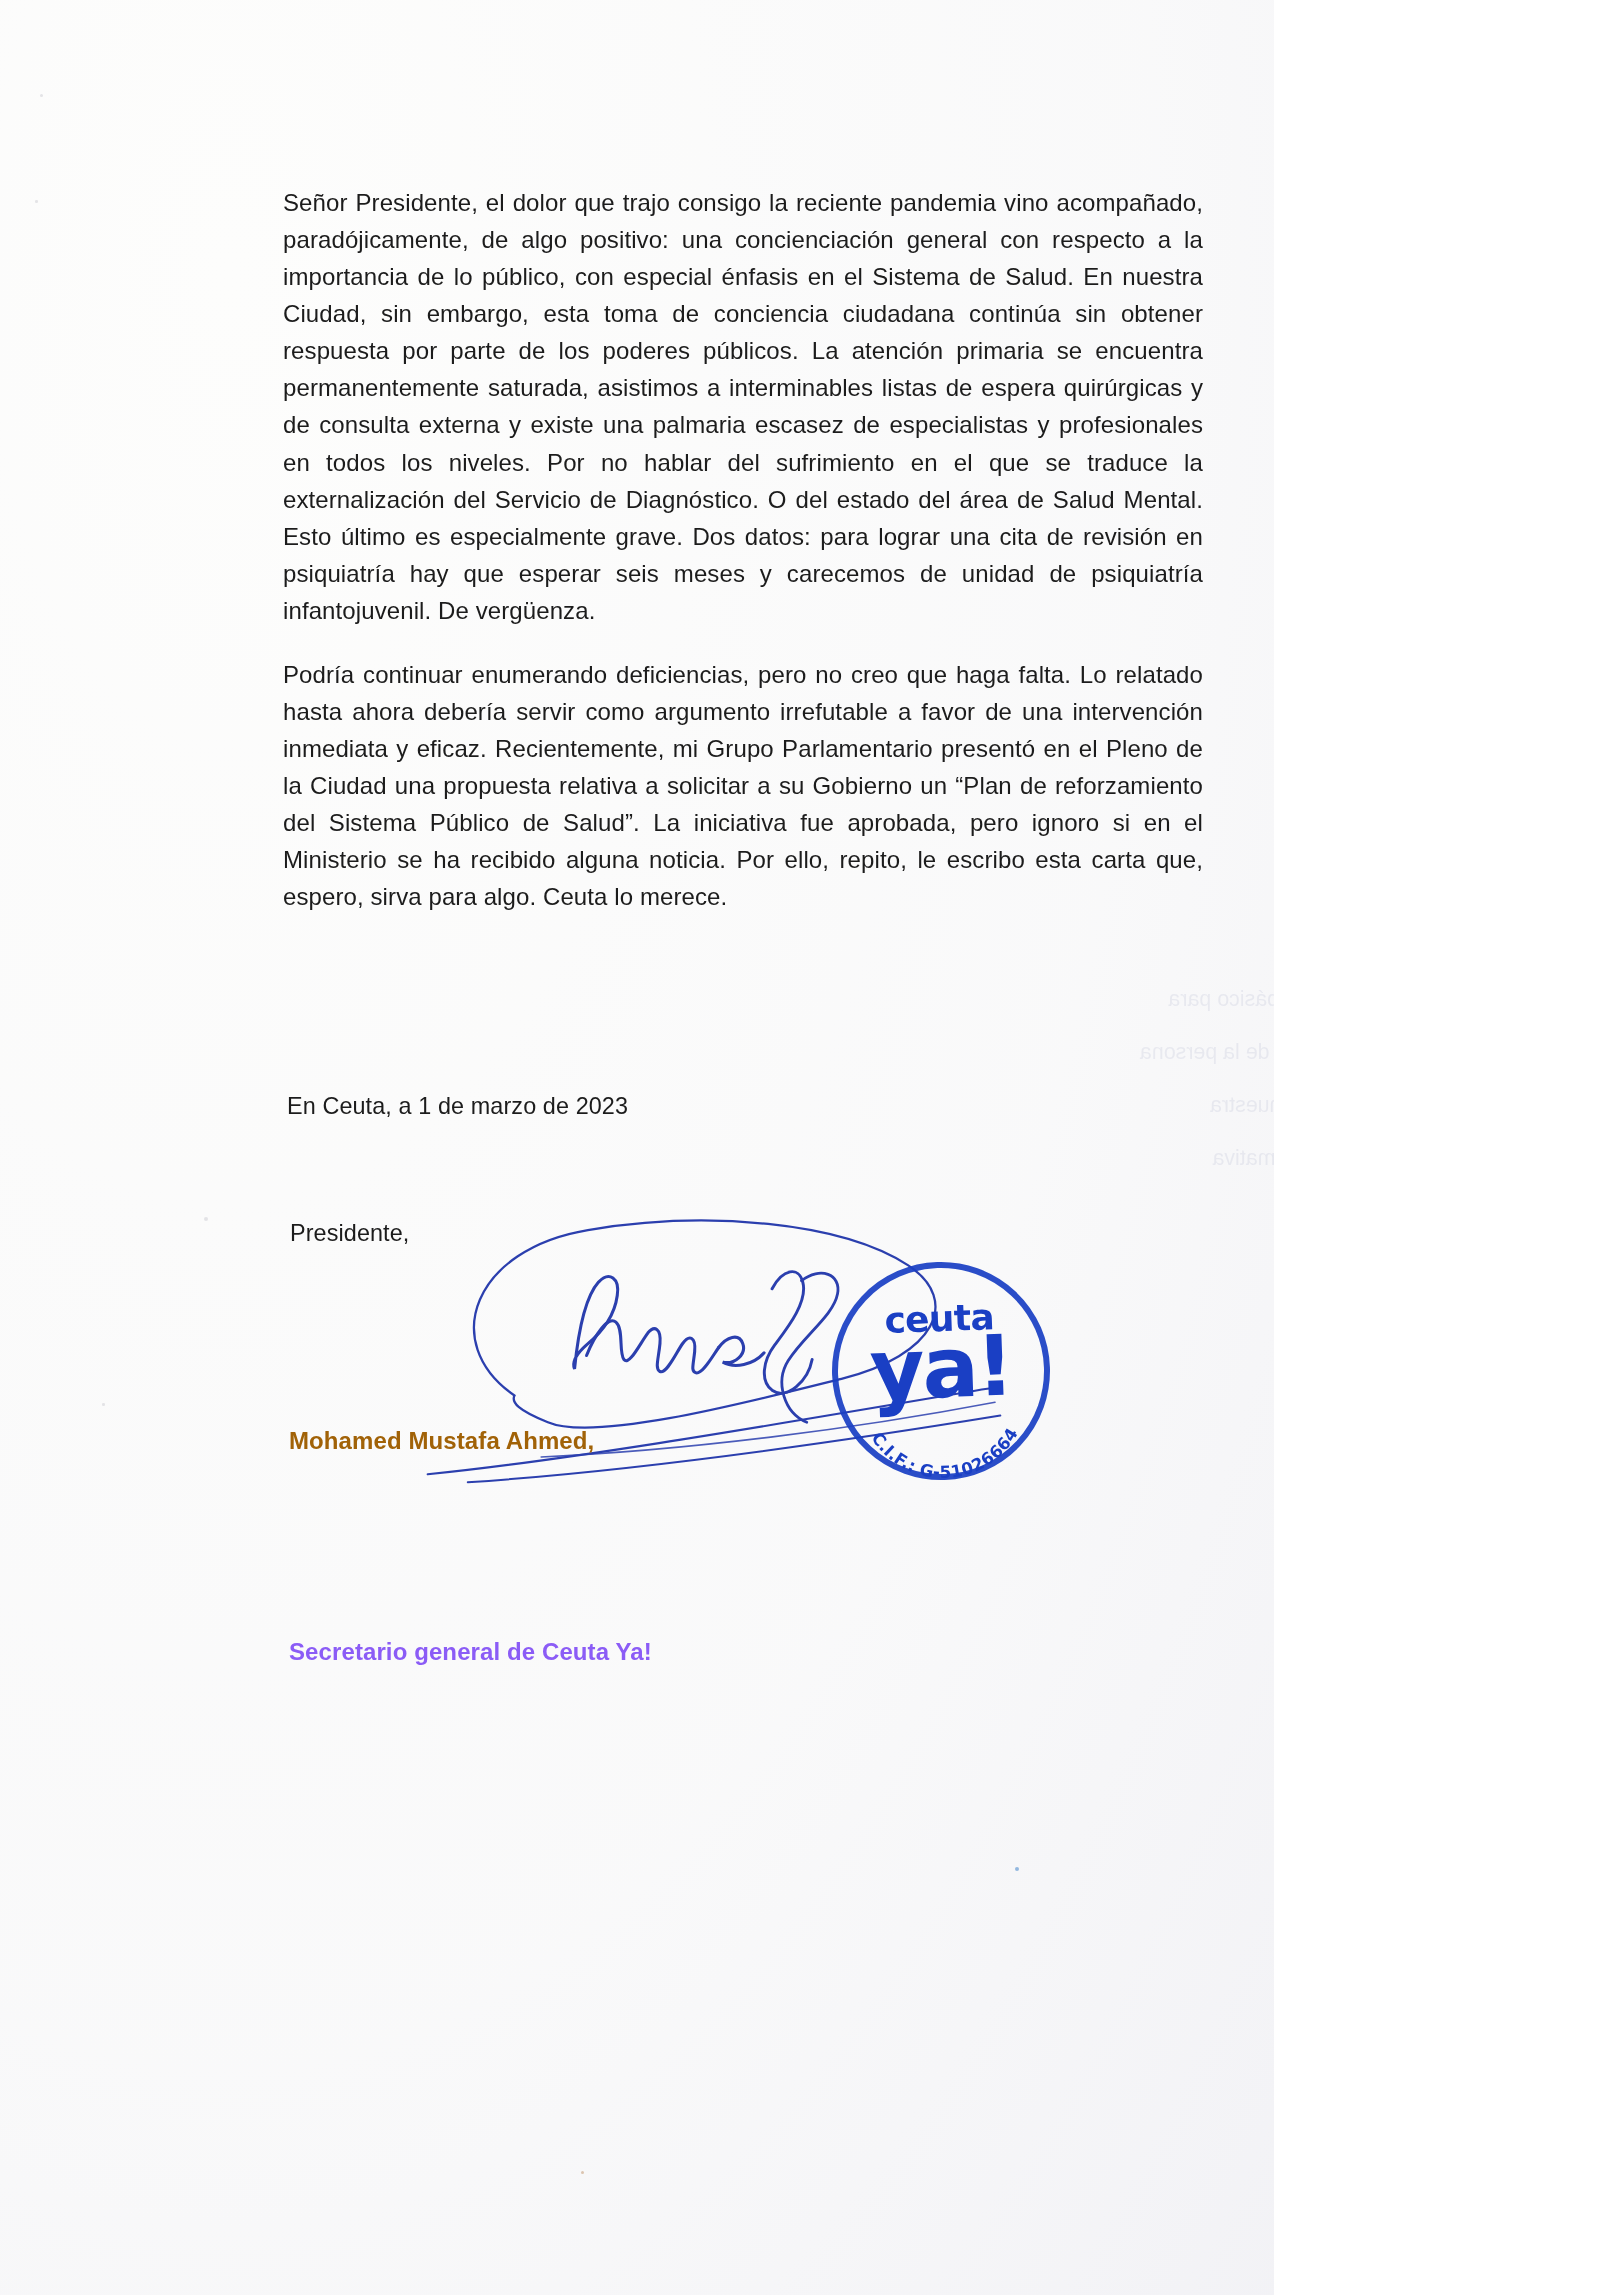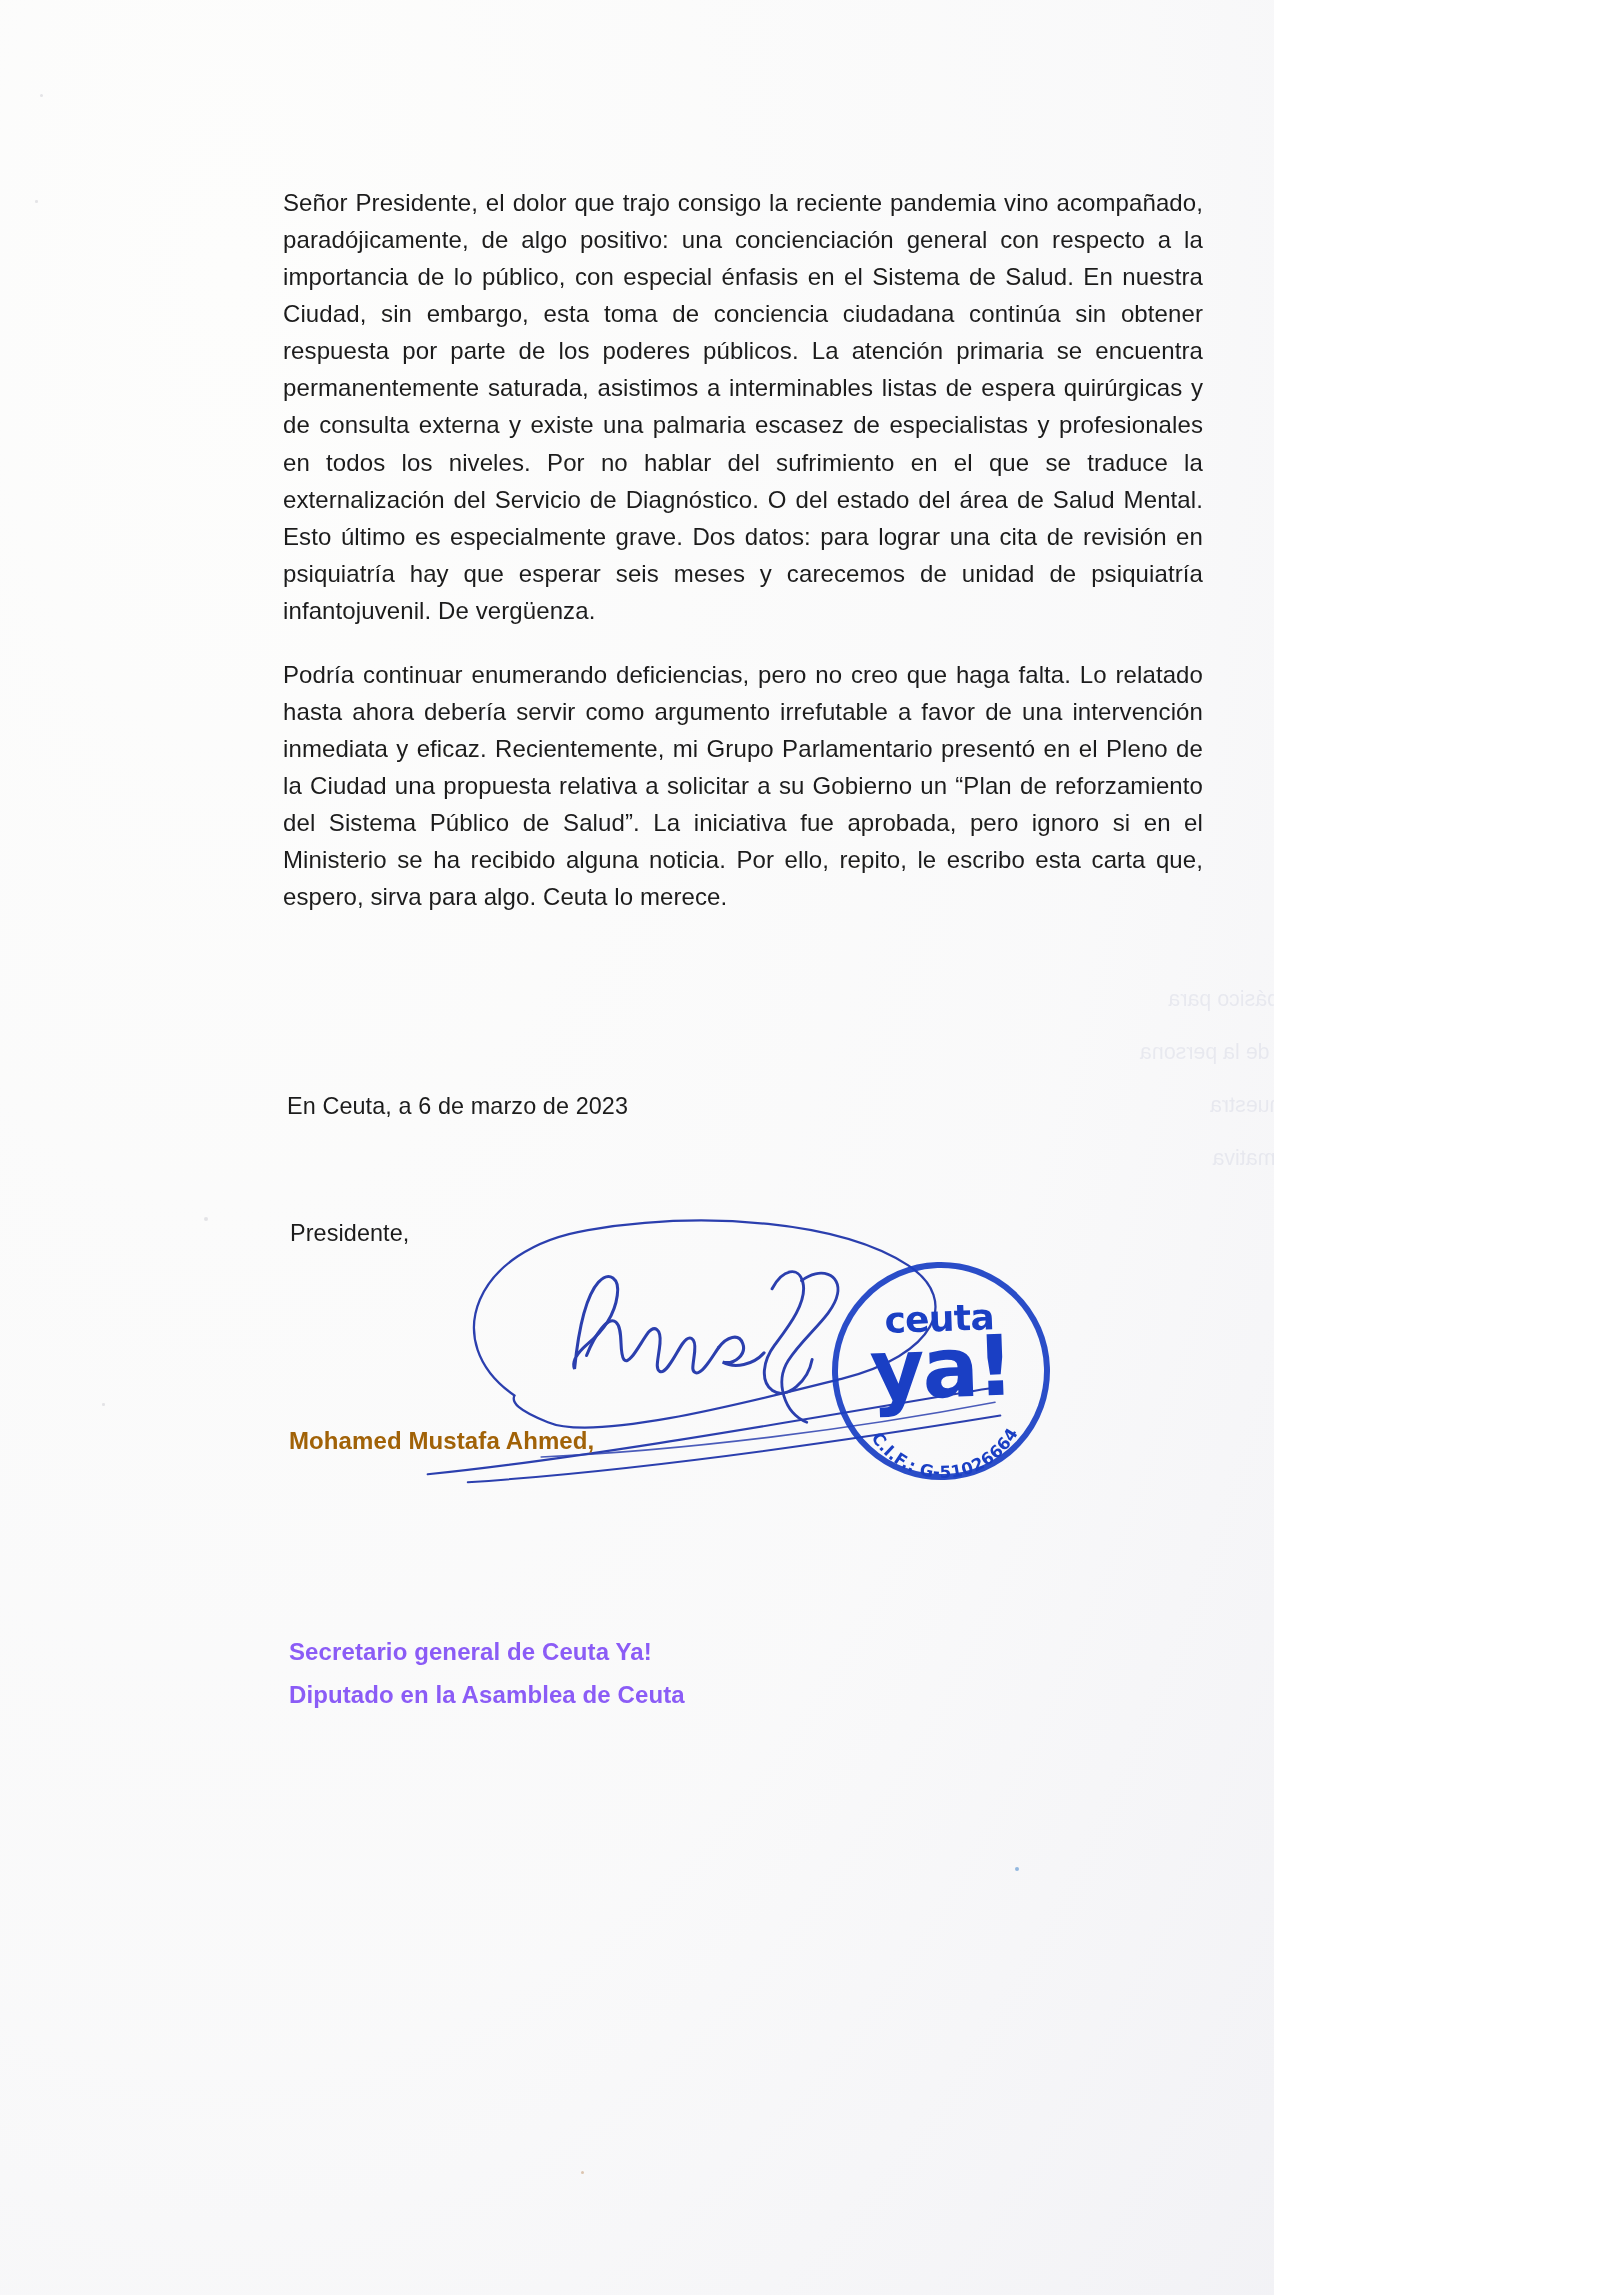--- a/index.html
+++ b/index.html
@@ -201,21 +201,21 @@
     <p>cierre de la persona</p>
     <p>una muestra</p>
     <p>la normativa</p>
   </div>
 
   <div class="letter-body">
     <p class="para">Señor Presidente, el dolor que trajo consigo la reciente pandemia vino acompañado, paradójicamente, de algo positivo: una concienciación general con respecto a la importancia de lo público, con especial énfasis en el Sistema de Salud. En nuestra Ciudad, sin embargo, esta toma de conciencia ciudadana continúa sin obtener respuesta por parte de los poderes públicos. La atención primaria se encuentra permanentemente saturada, asistimos a interminables listas de espera quirúrgicas y de consulta externa y existe una palmaria escasez de especialistas y profesionales en todos los niveles. Por no hablar del sufrimiento en el que se traduce la externalización del Servicio de Diagnóstico. O del estado del área de Salud Mental. Esto último es especialmente grave. Dos datos: para lograr una cita de revisión en psiquiatría hay que esperar seis meses y carecemos de unidad de psiquiatría infantojuvenil. De vergüenza.</p>
     <p class="para">Podría continuar enumerando deficiencias, pero no creo que haga falta. Lo relatado hasta ahora debería servir como argumento irrefutable a favor de una intervención inmediata y eficaz. Recientemente, mi Grupo Parlamentario presentó en el Pleno de la Ciudad una propuesta relativa a solicitar a su Gobierno un “Plan de reforzamiento del Sistema Público de Salud”. La iniciativa fue aprobada, pero ignoro si en el Ministerio se ha recibido alguna noticia. Por ello, repito, le escribo esta carta que, espero, sirva para algo. Ceuta lo merece.</p>
   </div>
 
-  <div class="date-line">En Ceuta, a 6 de marzo de 2023</div>
+  <div class="date-line">En Ceuta, a 1 de marzo de 2023</div>
 
   <div class="closing">Presidente,</div>
 
   <div class="signature-layer">
     <svg width="628" height="307" viewBox="0 0 940 460" fill="none" xmlns="http://www.w3.org/2000/svg">
 
       <path d="M210 290 C 95 210, 150 70, 320 42 C 500 12, 700 30, 800 95 C 880 148, 840 230, 700 265 C 560 300, 330 360, 260 330 C 215 312, 205 300, 210 290 Z" stroke="#2b3fae" stroke-width="3.4" fill="none" stroke-linecap="round"></path>
 
       <path d="M300 250 C 306 190, 318 140, 336 120 C 352 103, 368 114, 364 140 C 360 170, 340 196, 318 214 C 302 228, 296 240, 300 250 Z" stroke="#2b3fae" stroke-width="4.6" fill="none" stroke-linecap="round"></path>
       <path d="M318 230 C 330 200, 350 170, 362 180 C 374 190, 366 226, 374 236 C 382 246, 398 212, 410 196 C 420 184, 430 190, 428 212 C 426 234, 420 250, 428 254 C 438 258, 452 226, 462 212 C 472 198, 482 202, 480 224 C 478 244, 474 254, 482 256 C 492 258, 506 232, 516 218" stroke="#2b3fae" stroke-width="4.6" fill="none" stroke-linecap="round" stroke-linejoin="round"></path>
@@ -241,17 +241,16 @@
       <text>
         <textPath href="#cifArc" startOffset="50%" text-anchor="middle" id="cif-textpath">C.I.F.: G-51026664</textPath>
       </text>
     </svg>
   </div>
 
   <div class="signer-name">Mohamed Mustafa Ahmed,</div>
 
   <div class="role-block">
     <div>Secretario general de Ceuta Ya!</div>
-    <div>Diputado en la Asamblea de Ceuta</div>
   </div>
 
 </div>
 
 
 </body></html>

